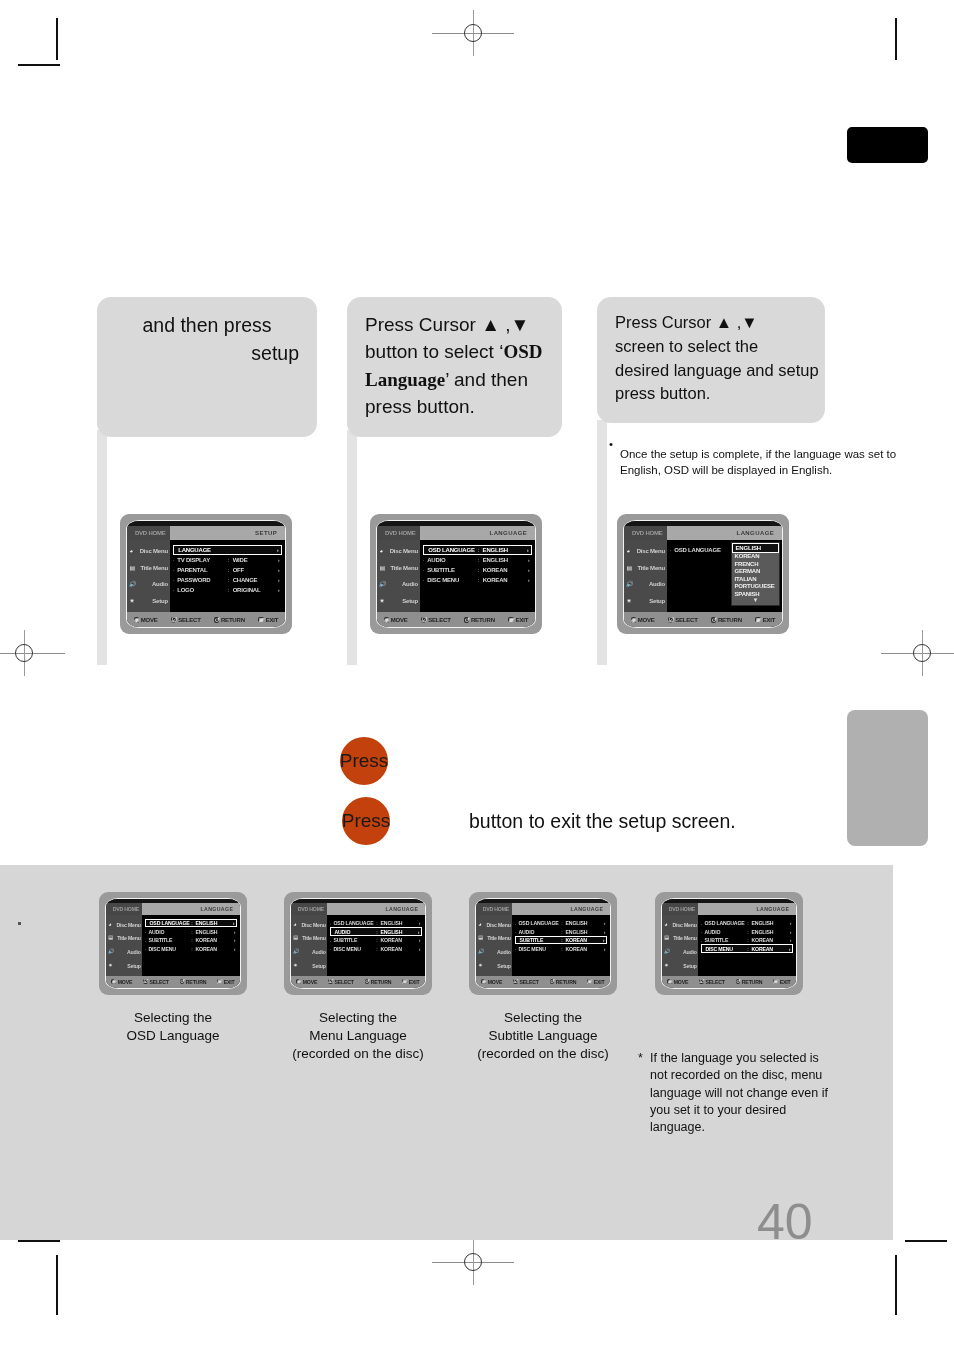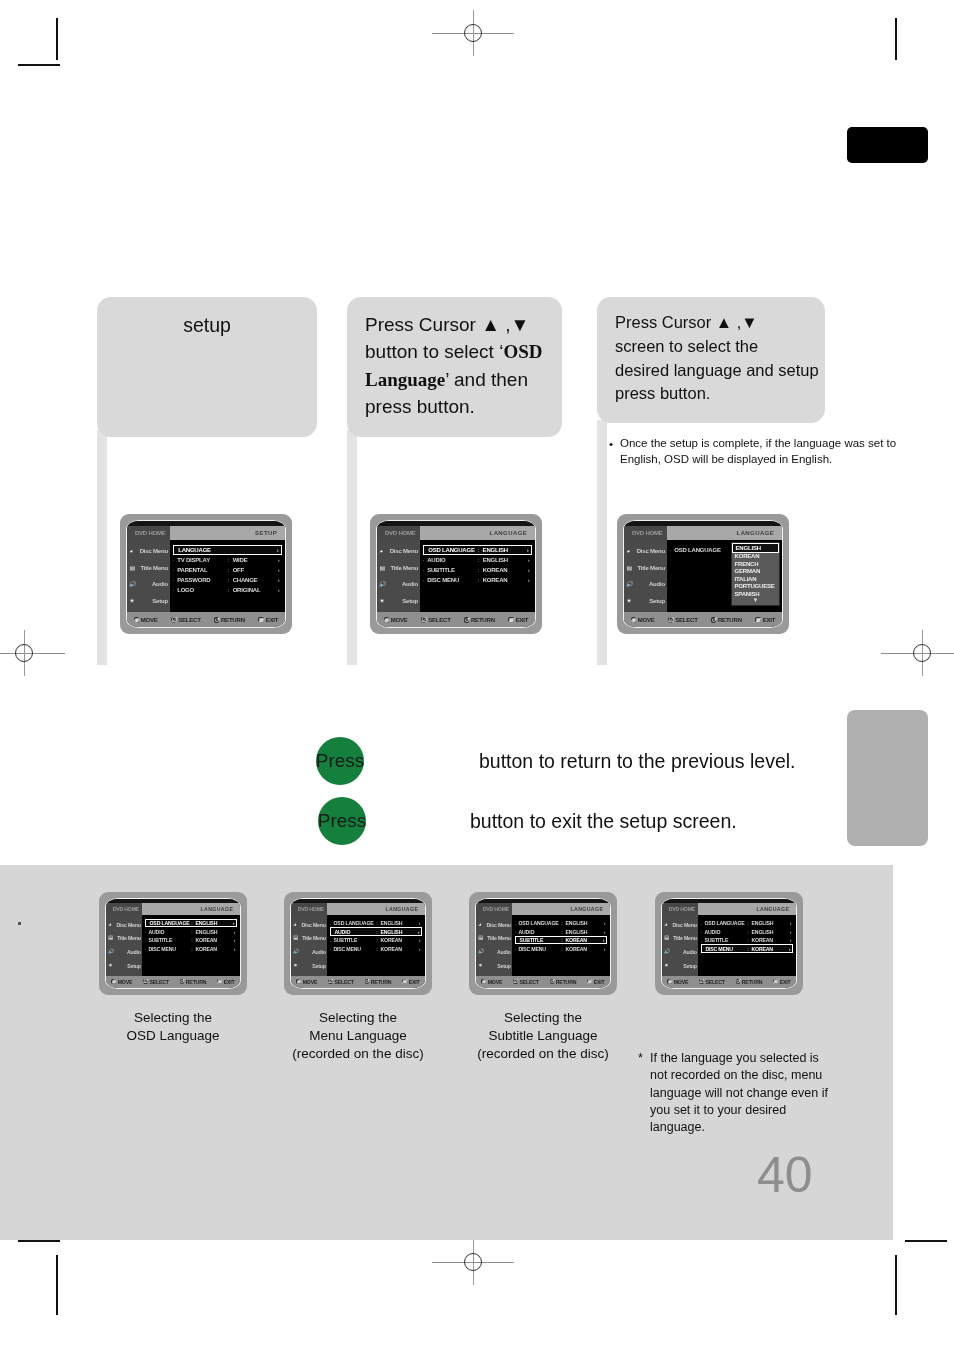--- a/index.html
+++ b/index.html
@@ -49,21 +49,21 @@
   #callout3 { left: 597px; top: 297px; width: 228px; height: 126px; font-size: 16.5px; text-align: left; }
 
   .connector { position: absolute; width: 10px; background: #e3e3e3; }
 
   
   .bullet-note {
     position: absolute; left: 609px; top: 435px; width: 290px;
     font-size: 11.5px; line-height: 1.42; color: #111;
   }
   .bullet-note .dot { position: absolute; left: 0; top: 1px; }
-  .bullet-note .body { display: block; padding-left: 11px; }
+  .bullet-note .body { display: block; padding-left: 11px; margin-top: 11px; }
 
   
   .tv {
     position: absolute;
     background: #9a9a9a;
     border-radius: 9px;
     padding: 6px;
   }
   .tv-inner {
     width: 100%; height: 100%;
@@ -140,44 +140,44 @@
     color: #efefef; font-weight: bold; letter-spacing: -0.2px;
     padding-left: 5%; display: flex; align-items: center; flex: 1;
   }
   .dd .opt.sel { background: #111; border: 1.4px solid #fff; color: #fff; }
   .dd .arrowdown { text-align: center; color: #dcdcdc; height: 12%; line-height: 1; }
 
   
   .press-row { position: absolute; display: flex; align-items: center; }
   .press-circle {
     width: 48px; height: 48px; border-radius: 50%;
-    background: #15803d; color: #1a1a1a;
+    background: #c2410c; color: #1a1a1a;
     display: flex; align-items: center; justify-content: center;
-    font-size: 19px; position: relative; z-index: 2;
+    font-size: 19px; position: relative; z-index: 2; margin-left: 24px;
   }
   .press-text { font-size: 19.5px; color: #111; }
 
   
   .bottom-panel {
     position: absolute; left: 0; top: 865px; width: 893px; height: 375px;
     background: #d6d6d6;
   }
   .cap {
     position: absolute; text-align: center; font-size: 13.5px;
     color: #111; line-height: 1.35; width: 180px;
   }
   .star-note {
     position: absolute; left: 638px; top: 1050px; width: 200px;
     font-size: 12.5px; color: #111; line-height: 1.38;
   }
   .star-note .st { position: absolute; left: 0; top: 0; }
   .star-note .body { display: block; padding-left: 12px; }
 
   .pagenum {
-    position: absolute; left: 757px; top: 1146px;
+    position: absolute; left: 757px; top: 1193px;
     font-size: 50px; color: #8e8e8e;
   }
   .tinydot { position: absolute; left: 18px; top: 922px; width: 3px; height: 3px; background: #555; }
 </style>
 </head>
 <body>
 
 <div class="crop" style="left:56px;top:18px;width:1.5px;height:42px;"></div>
 <div class="crop" style="left:18px;top:64px;width:42px;height:1.5px;"></div>
 <div class="crop" style="left:895px;top:18px;width:1.5px;height:42px;"></div>
@@ -208,20 +208,21 @@
 </div>
 
 <div class="black-tab"></div>
 <div class="gray-tab"></div>
 
 <div class="connector" style="left:97px;top:430px;height:235px;"></div>
 <div class="connector" style="left:347px;top:430px;height:235px;"></div>
 <div class="connector" style="left:597px;top:420px;height:245px;"></div>
 
 <div class="callout" id="callout1">
+  <span class="ln">and then press</span>
   <span class="ln">setup</span>
 </div>
 
 <div class="callout" id="callout2">
   <span class="ln">Press Cursor  ▲ ,▼</span>
   <span class="ln">button to select ‘<span class="serif-b">OSD</span></span>
   <span class="ln"><span class="serif-b">Language</span>’ and then</span>
   <span class="ln">press            button.</span>
 </div>
 
@@ -459,27 +460,26 @@
           <b>EXIT</b>
         </span>
     </div>
   </div>
 </div>
 
 <div class="press-row" style="left:316px;top:737px;">
   <div class="press-circle">
       <span>Press</span>
     </div>
-  <div class="press-text" style="margin-left:115px;">button to return to the previous level.</div>
 </div>
 <div class="press-row" style="left:318px;top:797px;">
   <div class="press-circle">
       <span>Press</span>
     </div>
-  <div class="press-text" style="margin-left:104px;">button to exit the setup screen.</div>
+  <div class="press-text" style="margin-left:79px;">button to exit the setup screen.</div>
 </div>
 
 <div class="bottom-panel"></div>
 <div class="tinydot"></div>
 
 <div class="tv" style="left:99px;top:892px;width:148px;height:103px;font-size:5.2px;">
   <div class="tv-inner">
     <div class="tv-topbar"></div>
     <div class="tv-head">
       <div class="brand">DVD HOME</div>

